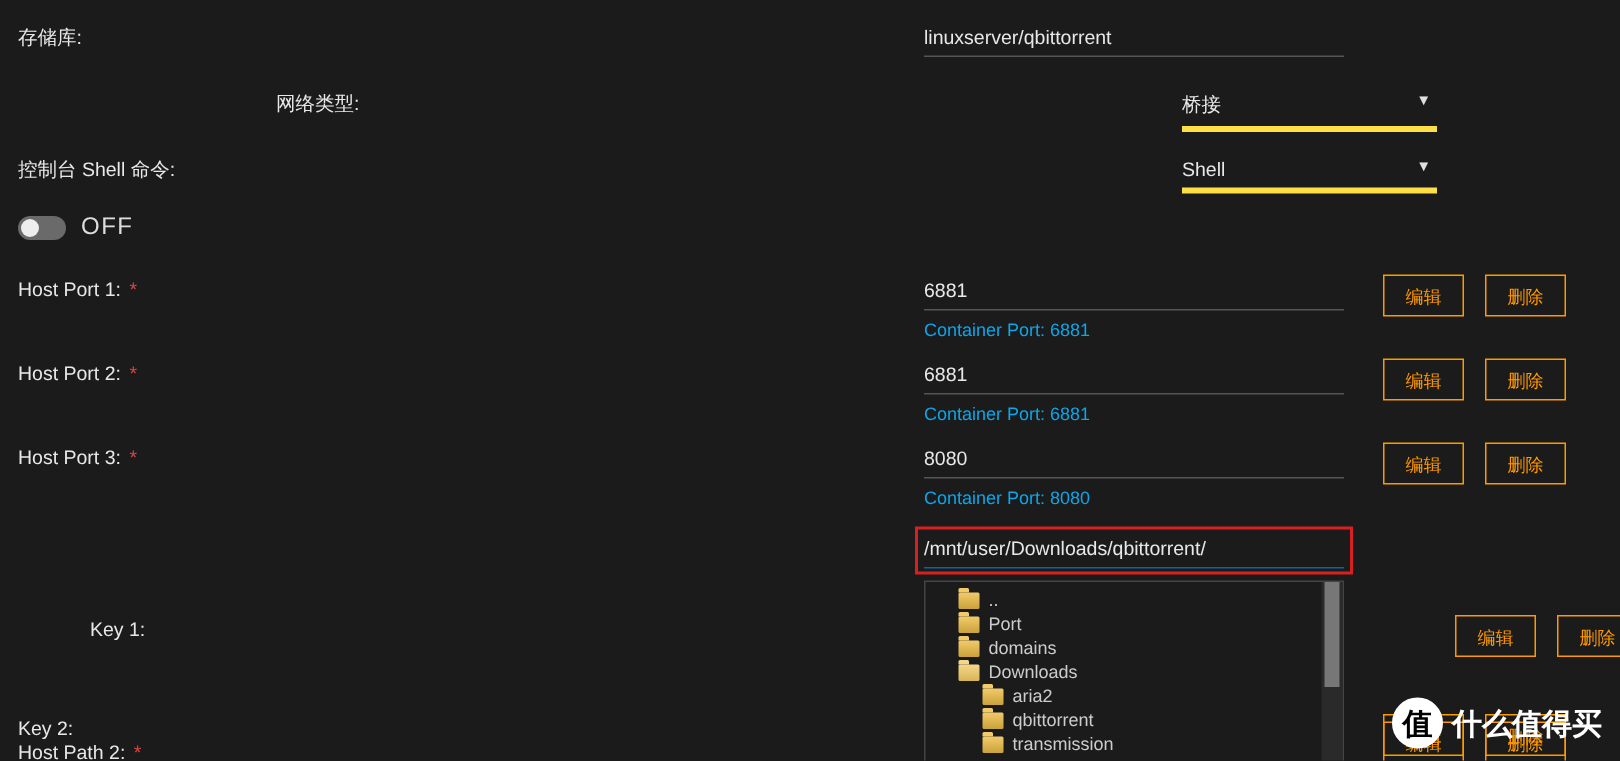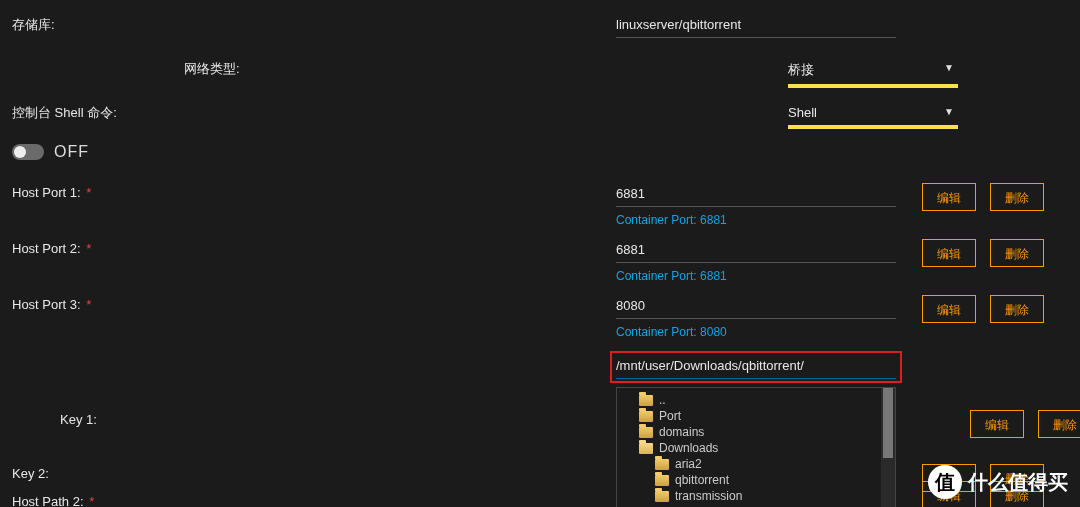--- a/index.html
+++ b/index.html
@@ -279,21 +279,21 @@
 
   <div class="row" style="padding-top:8px;position:absolute;top:402px;left:12px;width:1056px;margin-left:48px;">
     <div class="label-col">Key 1:</div>
     <div class="value-col"></div>
     <div class="btns-col">
       <button class="btn">编辑</button>
       <button class="btn">删除</button>
     </div>
   </div>
 
-  <div class="row" style="position:absolute;top:458px;left:12px;width:1056px;">
+  <div class="row" style="position:absolute;top:470px;left:12px;width:1056px;">
     <div class="label-col">Key 2:</div>
     <div class="value-col"></div>
     <div class="btns-col">
       <button class="btn">编辑</button>
       <button class="btn">删除</button>
     </div>
   </div>
 
 </div>
 

